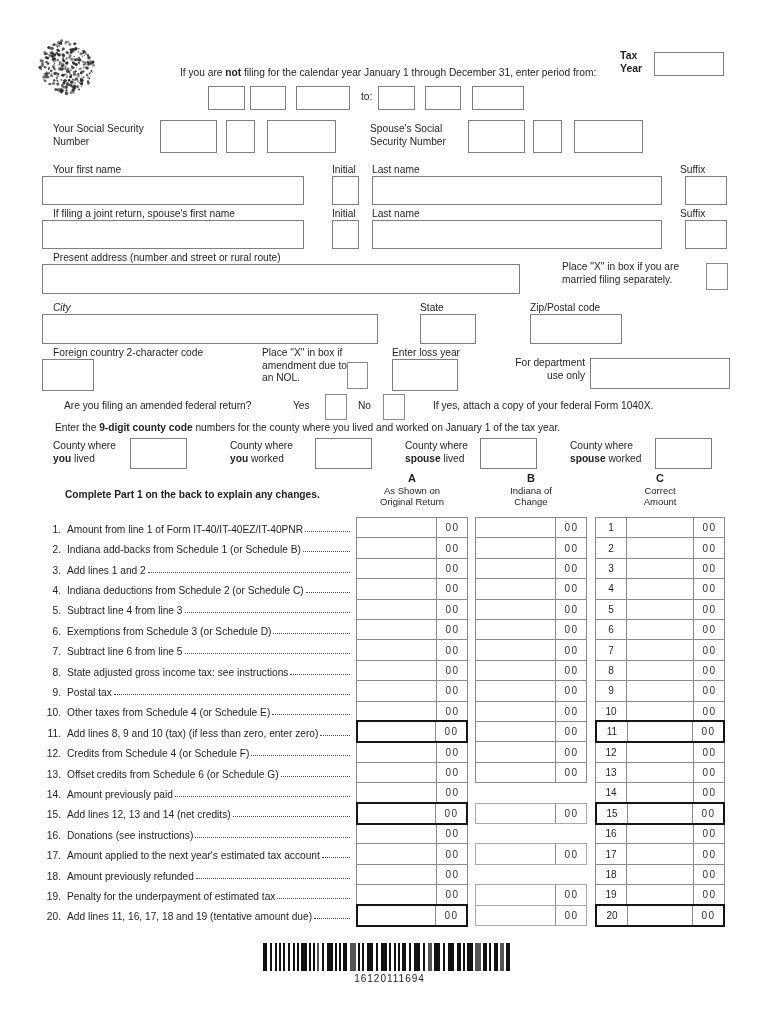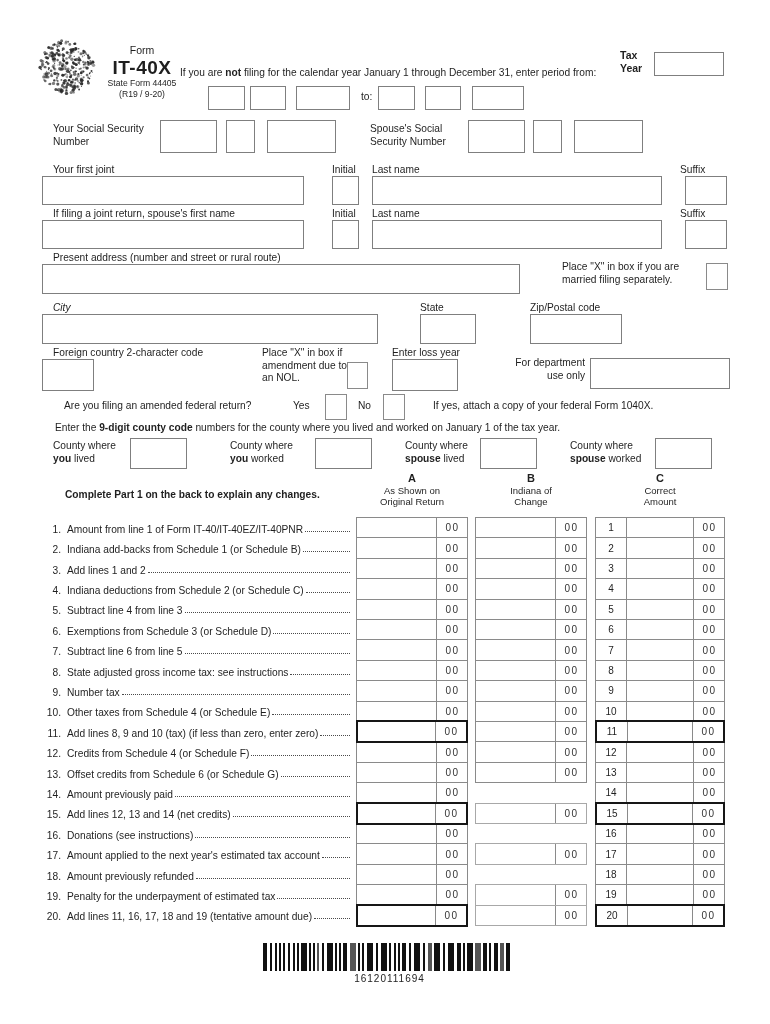--- a/index.html
+++ b/index.html
@@ -346,26 +346,20 @@
       <circle cx="29.7" cy="46.4" r="1.7" fill="#2b2b2b" opacity="0.83"></circle>
       <circle cx="29.3" cy="14.5" r="0.9" fill="#2b2b2b" opacity="0.47"></circle>
       <circle cx="8.7" cy="23.8" r="0.9" fill="#2b2b2b" opacity="0.96"></circle>
       <circle cx="34.9" cy="41.5" r="1.1" fill="#2b2b2b" opacity="0.71"></circle>
       <circle cx="25.4" cy="21.0" r="0.7" fill="#2b2b2b" opacity="0.76"></circle>
       <circle cx="7.7" cy="24.5" r="0.6" fill="#2b2b2b" opacity="0.95"></circle>
       <circle cx="33.8" cy="14.6" r="1.3" fill="#2b2b2b" opacity="0.45"></circle>
       <circle cx="15.8" cy="27.7" r="1.6" fill="#2b2b2b" opacity="0.45"></circle>
       <circle cx="10.8" cy="9.6" r="0.8" fill="#2b2b2b" opacity="0.69"></circle>
     </svg>
-  <div class="formblock">
-    <span class="formword">Form</span>
-    <div class="formnum">IT-40X</div>
-    <div class="formsmall">State Form 44405</div>
-    <div class="formsmall">(R19 / 9-20)</div>
-  </div>
   <div class="subtitle"><span>If you are </span><span class="b">not</span><span> filing for the calendar year January 1 through December 31, enter period from:</span></div>
 
   <div class="fbox" style="left:208px;top:86px;width:37px;height:24px;"></div>
   <div class="fbox" style="left:250px;top:86px;width:36px;height:24px;"></div>
   <div class="fbox" style="left:296px;top:86px;width:54px;height:24px;"></div>
   <div class="lbl" style="left:361px;top:91px;">to:</div>
   <div class="fbox" style="left:378px;top:86px;width:37px;height:24px;"></div>
   <div class="fbox" style="left:425px;top:86px;width:36px;height:24px;"></div>
   <div class="fbox" style="left:472px;top:86px;width:52px;height:24px;"></div>
 
@@ -374,21 +368,21 @@
 
   <div class="lbl wrap" style="left:53px;top:123px;width:110px;">Your Social Security Number</div>
   <div class="fbox" style="left:160px;top:120px;width:57px;height:33px;"></div>
   <div class="fbox" style="left:226px;top:120px;width:29px;height:33px;"></div>
   <div class="fbox" style="left:267px;top:120px;width:69px;height:33px;"></div>
   <div class="lbl wrap" style="left:370px;top:123px;width:110px;">Spouse's Social Security Number</div>
   <div class="fbox" style="left:468px;top:120px;width:57px;height:33px;"></div>
   <div class="fbox" style="left:533px;top:120px;width:29px;height:33px;"></div>
   <div class="fbox" style="left:574px;top:120px;width:69px;height:33px;"></div>
 
-  <div class="lbl" style="left:53px;top:164px;">Your first joint</div>
+  <div class="lbl" style="left:53px;top:164px;">Your first name</div>
   <div class="lbl" style="left:332px;top:164px;">Initial</div>
   <div class="lbl" style="left:372px;top:164px;">Last name</div>
   <div class="lbl" style="left:680px;top:164px;">Suffix</div>
   <div class="fbox" style="left:42px;top:176px;width:262px;height:29px;"></div>
   <div class="fbox" style="left:332px;top:176px;width:27px;height:29px;"></div>
   <div class="fbox" style="left:372px;top:176px;width:290px;height:29px;"></div>
   <div class="fbox" style="left:685px;top:176px;width:42px;height:29px;"></div>
 
   <div class="lbl" style="left:53px;top:208px;">If filing a joint return, spouse's first name</div>
   <div class="lbl" style="left:332px;top:208px;">Initial</div>
@@ -598,21 +592,21 @@
         <div class="fill"></div>
         <div class="cents">00</div>
       </div>
       <div class="cell" style="left: 595px; width: 130px; top: 659.8px; height: 21.4px;">
         <div class="cnum">8</div>
         <div class="fill"></div>
         <div class="cents">00</div>
       </div>
       <div class="trow" style="top: 680.2px;">
         <div class="tnum">9</div>
-        <div class="tlabel">Number tax</div>
+        <div class="tlabel">Postal tax</div>
         <div class="leader"></div>
       </div>
       <div class="cell" style="left: 356px; width: 112px; top: 680.2px; height: 21.4px;">
         <div class="fill"></div>
         <div class="cents">00</div>
       </div>
       <div class="cell" style="left: 475px; width: 112px; top: 680.2px; height: 21.4px;">
         <div class="fill"></div>
         <div class="cents">00</div>
       </div>

